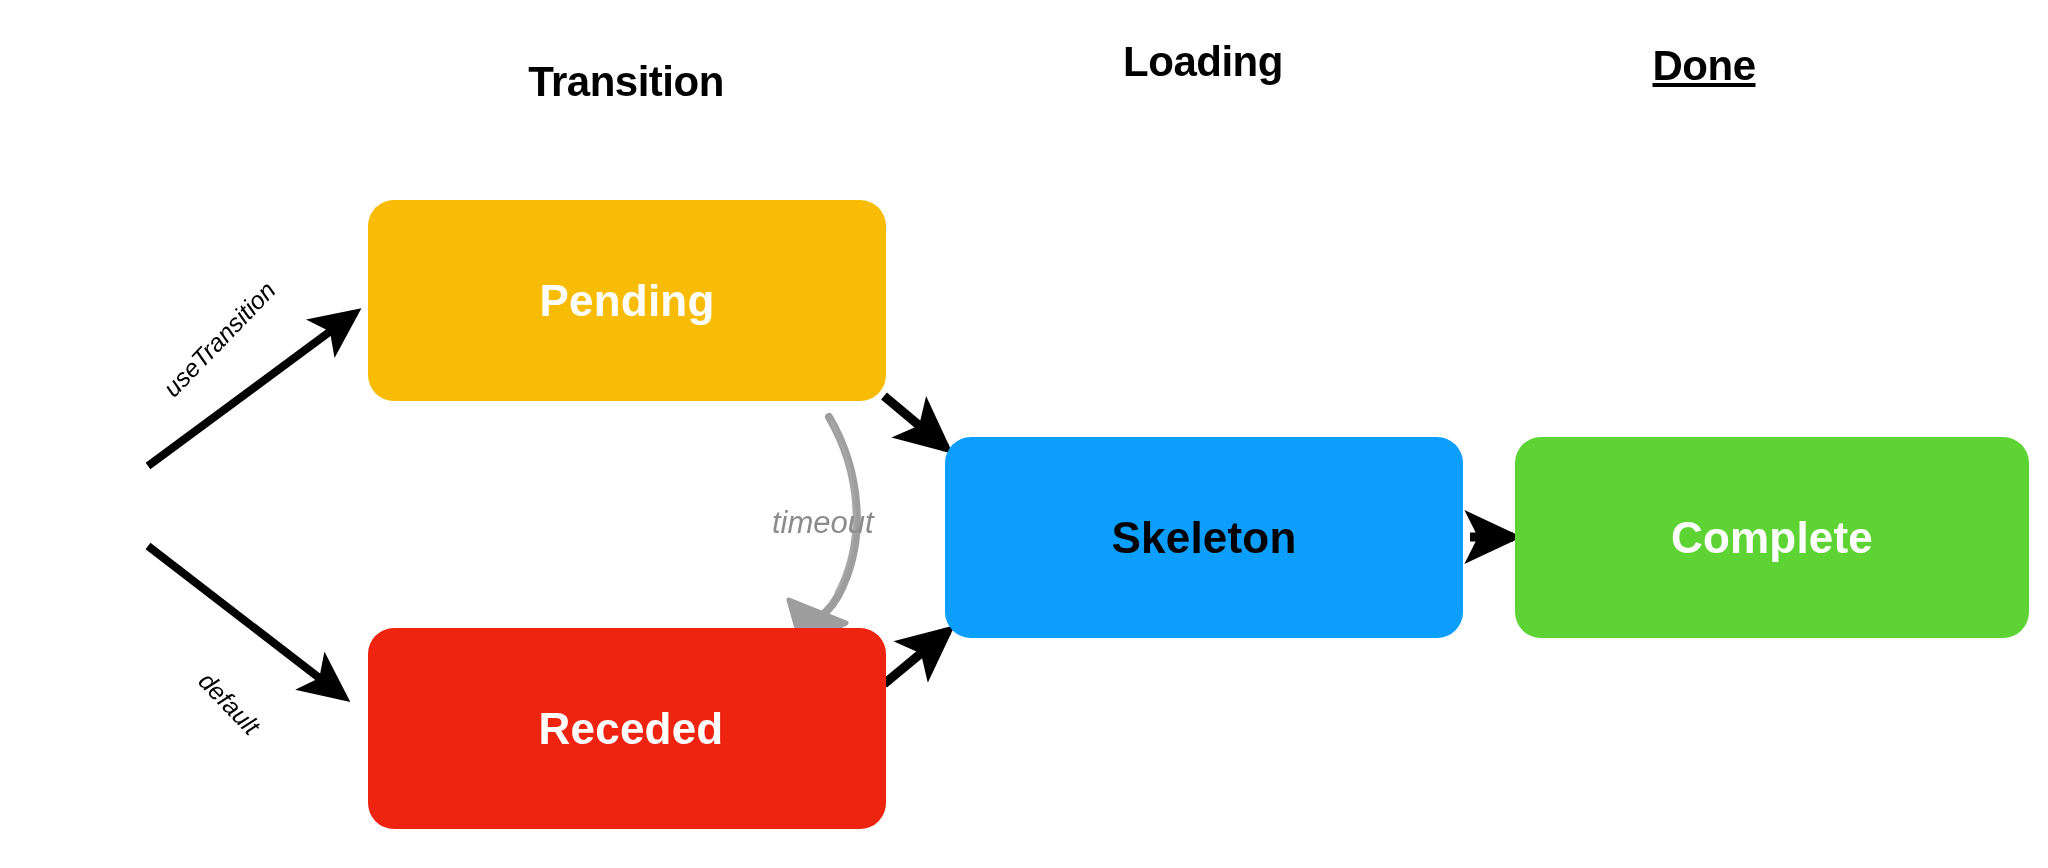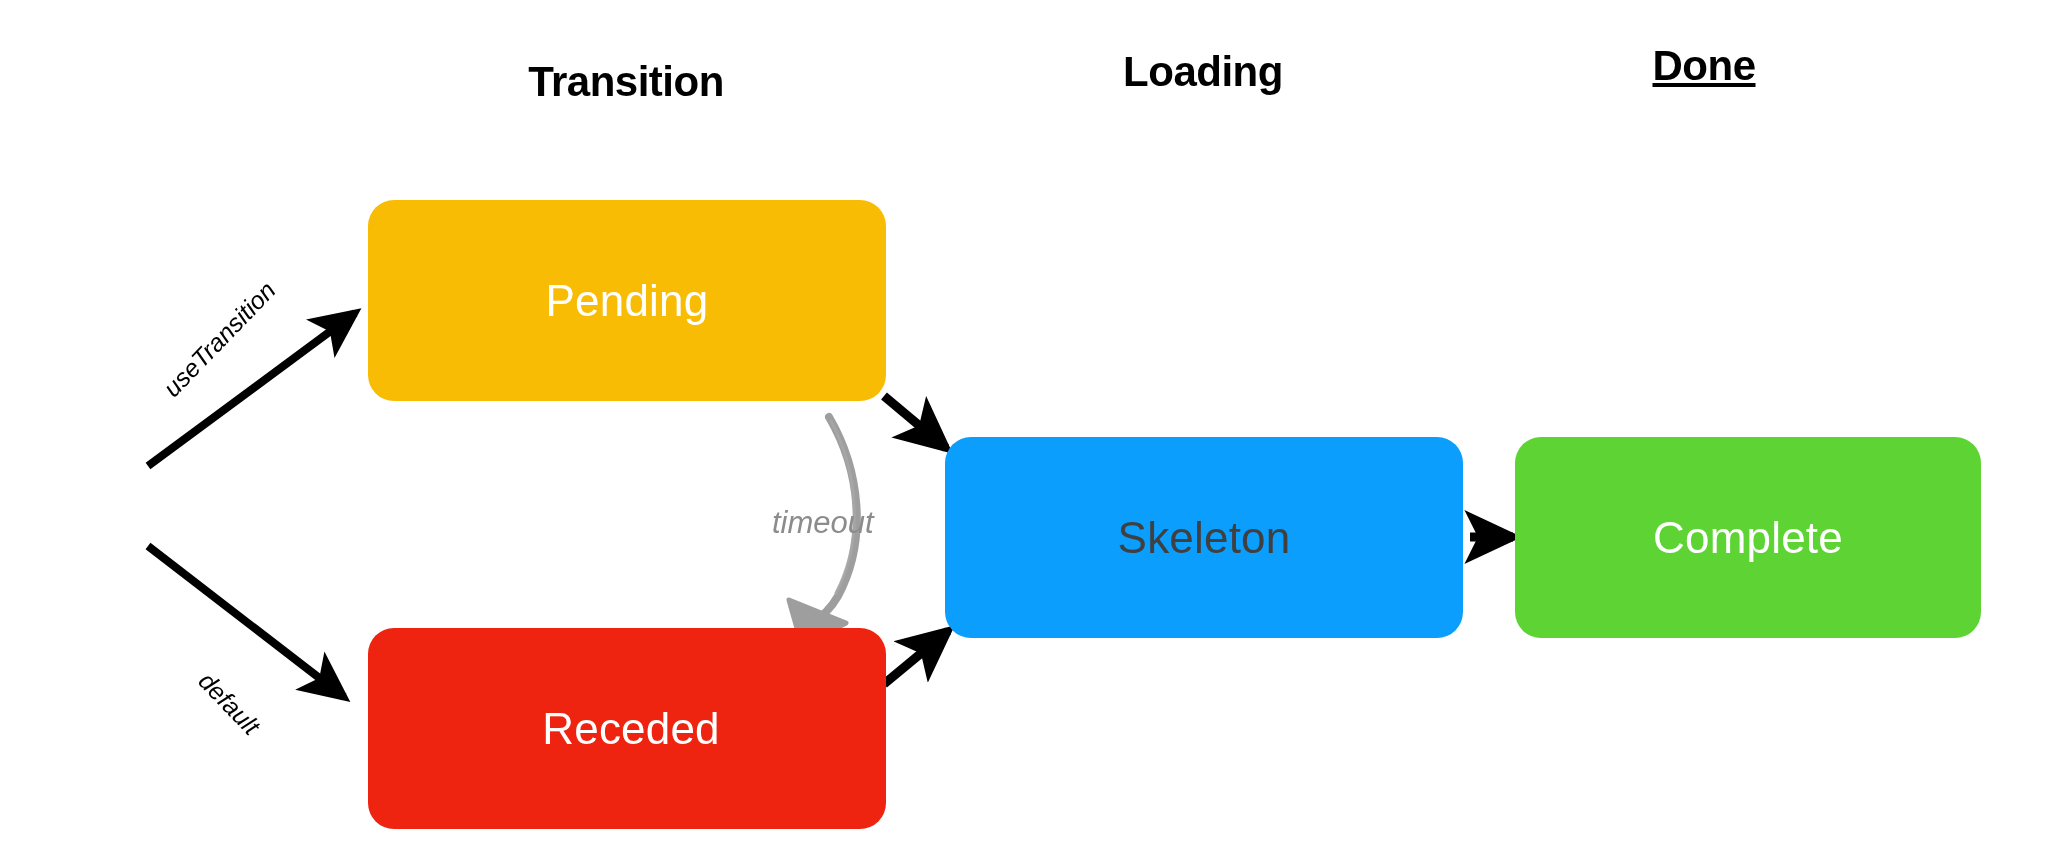--- a/index.html
+++ b/index.html
@@ -22,21 +22,21 @@
     position: absolute;
     font-weight: bold;
     font-size: 42px;
     color: #000000;
     letter-spacing: -0.5px;
     white-space: nowrap;
     text-align: center;
     transform: translateX(-50%);
   }
   #header-transition { left: 626px; top: 58px; }
-  #header-loading    { left: 1203px; top: 48px; }
+  #header-loading    { left: 1203px; top: 38px; }
   #header-done       { left: 1704px; top: 42px; text-decoration: underline; }
 
   
   #setstate-label {
     position: absolute;
     left: 14px;
     top: 492px;
     font-weight: bold;
     font-size: 44px;
     color: #000000;
@@ -49,30 +49,30 @@
     position: absolute;
     border-radius: 26px;
     display: flex;
     align-items: center;
     justify-content: center;
     box-sizing: border-box;
   }
   .state-box .state-label {
     color: #ffffff;
     font-size: 44px;
-    font-weight: 400;
+    font-weight: 700;
     letter-spacing: 0.2px;
     white-space: nowrap;
     line-height: 1;
   }
 
   #box-pending  { left: 368px;  top: 200px; width: 518px; height: 201px; }
   #box-receded  { left: 368px;  top: 628px; width: 518px; height: 201px; }
   #box-skeleton { left: 945px;  top: 437px; width: 518px; height: 201px; }
-  #box-complete { left: 1515px; top: 437px; width: 466px; height: 201px; }
+  #box-complete { left: 1515px; top: 437px; width: 514px; height: 201px; }
 
   
   .edge-label {
     position: absolute;
     font-style: italic;
     white-space: nowrap;
     transform-origin: left center;
   }
   #label-usetransition {
     left: 168px;
@@ -163,20 +163,20 @@
 
   <div class="state-box" id="box-pending" style="background-color: rgb(249, 188, 5);">
     <span class="state-label" style="color: rgb(255, 255, 255);">Pending</span>
   </div>
 
   <div class="state-box" id="box-receded" style="background-color: rgb(238, 35, 16); padding-left: 8px;">
     <span class="state-label" style="color: rgb(255, 255, 255);">Receded</span>
   </div>
 
   <div class="state-box" id="box-skeleton" style="background-color: rgb(11, 158, 252);">
-    <span class="state-label" style="color: #404040;">Skeleton</span>
+    <span class="state-label" style="color: #000000;">Skeleton</span>
   </div>
 
   <div class="state-box" id="box-complete" style="background-color: rgb(94, 212, 52);">
     <span class="state-label" style="color: rgb(255, 255, 255);">Complete</span>
   </div>
 
 </div>
 
 </body></html>

